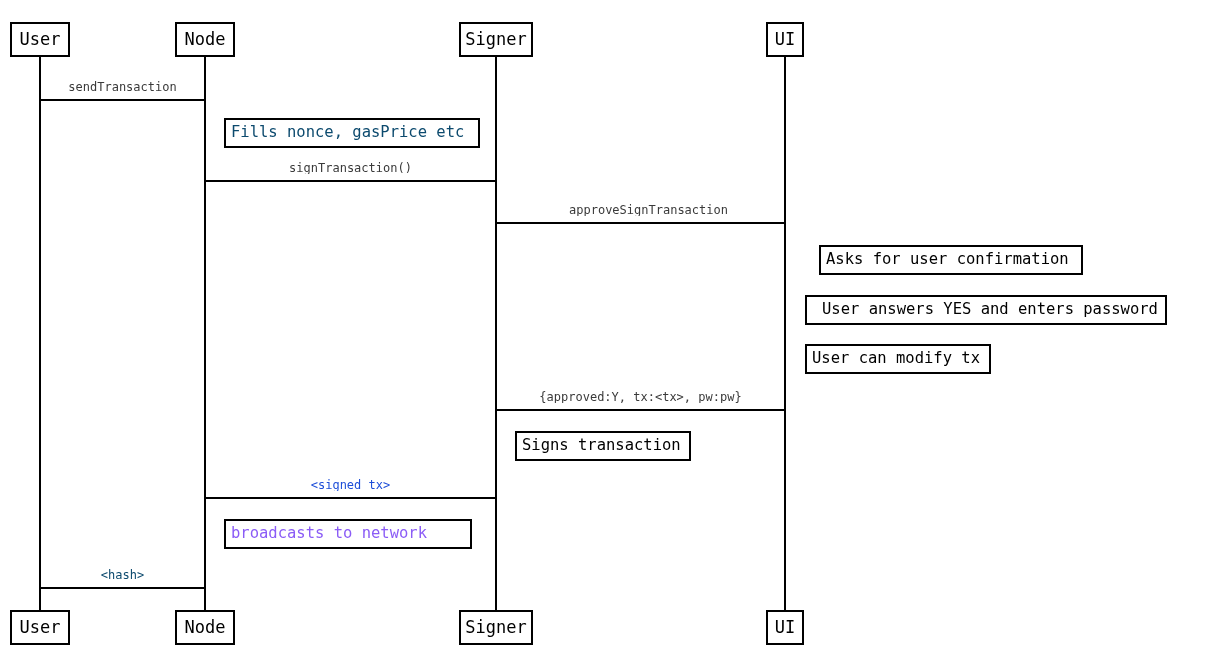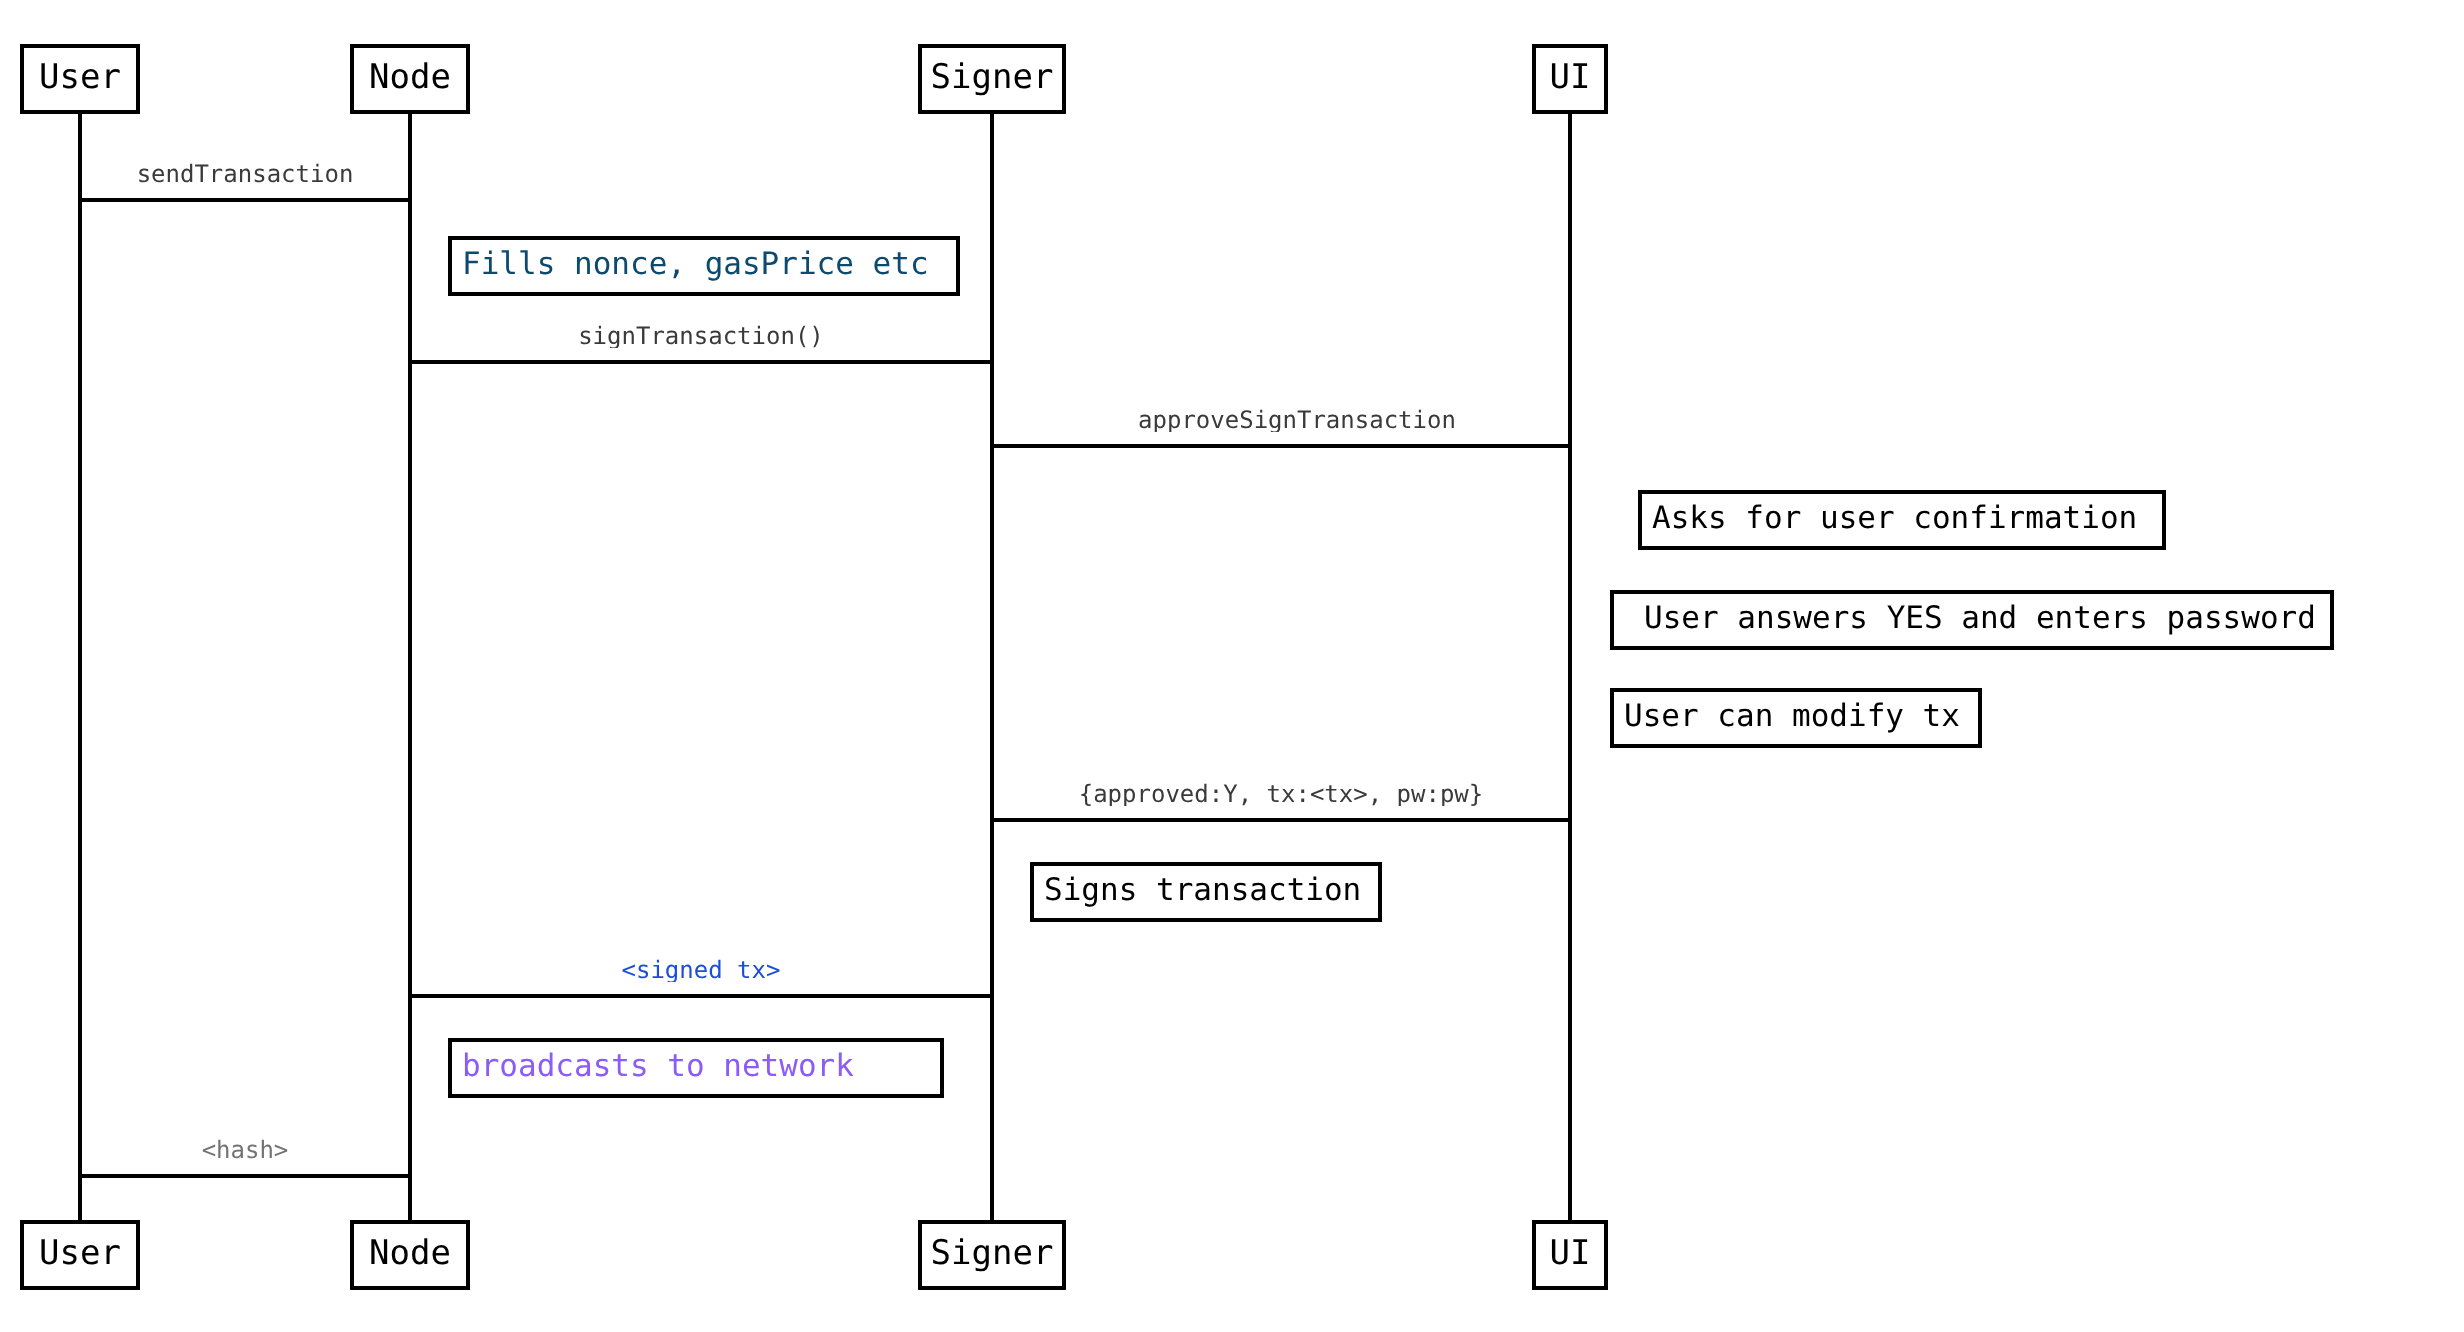--- a/index.html
+++ b/index.html
@@ -99,20 +99,20 @@
     <div class="message-label" style="left: 39px; top: 81px; width: 167px; color: rgb(58, 58, 58);">sendTransaction</div>
     <div class="message" style="left: 204px; top: 180px; width: 293px; border-top-color: rgb(0, 0, 0);"></div>
     <div class="message-label" style="left: 204px; top: 162px; width: 293px; color: rgb(58, 58, 58);">signTransaction()</div>
     <div class="message" style="left: 495px; top: 222px; width: 291px; border-top-color: rgb(0, 0, 0);"></div>
     <div class="message-label" style="left: 495px; top: 204px; width: 291px; color: rgb(58, 58, 58); padding-left: 16px;">approveSignTransaction</div>
     <div class="message" style="left: 495px; top: 409px; width: 291px; border-top-color: rgb(0, 0, 0);"></div>
     <div class="message-label" style="left: 495px; top: 391px; width: 291px; color: rgb(58, 58, 58);">{approved:Y, tx:&lt;tx&gt;, pw:pw}</div>
     <div class="message" style="left: 204px; top: 497px; width: 293px; border-top-color: rgb(0, 0, 0);"></div>
     <div class="message-label" style="left: 204px; top: 479px; width: 293px; color: #1d4ed8;">&lt;signed tx&gt;</div>
     <div class="message" style="left: 39px; top: 587px; width: 167px; border-top-color: rgb(0, 0, 0);"></div>
-    <div class="message-label" style="left: 39px; top: 569px; width: 167px; color: #737373;">&lt;hash&gt;</div>
+    <div class="message-label" style="left: 39px; top: 569px; width: 167px; color: #0c4a6e;">&lt;hash&gt;</div>
     <div class="note" style="left: 224px; top: 118px; width: 256px; height: 30px; border-color: rgb(0, 0, 0); color: #0c4a6e;">Fills nonce, gasPrice etc</div>
     <div class="note" style="left: 805px; top: 245px; width: 264px; height: 30px; border-color: rgb(0, 0, 0); color: rgb(0, 0, 0); margin-left: 14px;">Asks for user confirmation</div>
     <div class="note" style="left: 805px; top: 295px; width: 362px; height: 30px; border-color: rgb(0, 0, 0); color: rgb(0, 0, 0); padding-left: 15px;">User answers YES and enters password</div>
     <div class="note" style="left: 805px; top: 344px; width: 186px; height: 30px; border-color: rgb(0, 0, 0); color: rgb(0, 0, 0);">User can modify tx</div>
     <div class="note" style="left: 515px; top: 431px; width: 176px; height: 30px; border-color: rgb(0, 0, 0); color: rgb(0, 0, 0);">Signs transaction</div>
     <div class="note" style="left: 224px; top: 519px; width: 248px; height: 30px; border-color: rgb(0, 0, 0); color: #8b5cf6;">broadcasts to network</div>
   </div>
 
 </body></html>

